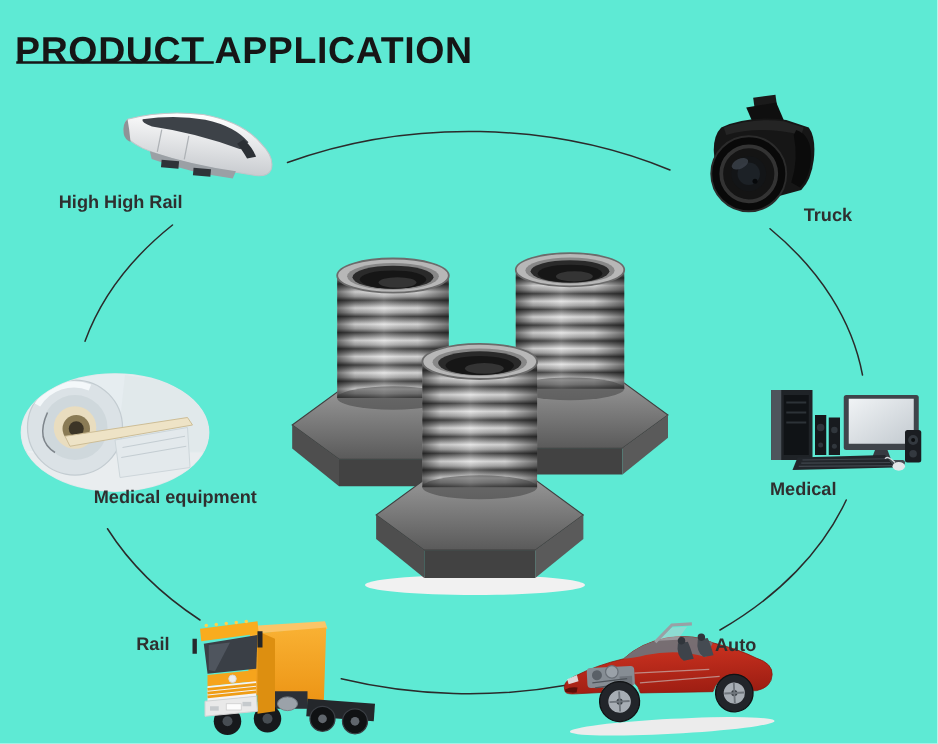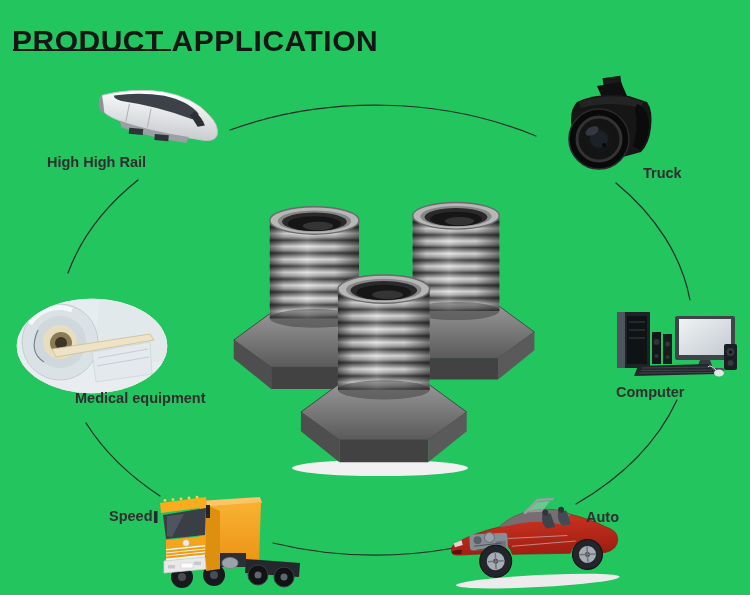--- a/index.html
+++ b/index.html
@@ -1,28 +1,28 @@
 <!DOCTYPE html>
 <html><head>
 <meta charset="utf-8">
 <style>
   html,body{margin:0;padding:0;background:#fff;}
   body{width:750px;height:595px;overflow:hidden;font-family:"Liberation Sans",sans-serif;}
-  .canvas{position:relative;width:750px;height:595px;background:#22c55e;}
+  .canvas{position:relative;width:750px;height:595px;background:#5eead4;}
   .page-title{position:absolute;left:12px;top:4px;font-size:30px;font-weight:700;
               letter-spacing:0.5px;color:#161616;white-space:nowrap;}
   .title-underline{position:absolute;left:13px;top:49px;width:158px;height:2px;background:#161616;}
   .diagram-svg{position:absolute;left:0;top:0;}
   .item-label{position:absolute;font-size:14.5px;font-weight:700;color:#2f2f2f;white-space:nowrap;}
   .lbl-rail{left:47px;top:154px;}
   .lbl-camera{left:643px;top:165px;}
   .lbl-medical{left:75px;top:390px;}
   .lbl-computer{left:616px;top:384px;}
   .lbl-truck{left:109px;top:508px;}
-  .lbl-auto{left:586px;top:509px;}
+  .lbl-auto{left:572px;top:509px;}
 </style>
 </head>
 <body>
 
 <div class="canvas">
 
   <h1 class="page-title">PRODUCT APPLICATION</h1>
   <div class="title-underline"></div>
 
   <svg class="diagram-svg" width="750" height="595" viewBox="0 0 750 595">
@@ -227,16 +227,16 @@
       <ellipse cx="380" cy="468" rx="88" ry="8" fill="#f1f1f1"></ellipse>
       <use href="#plug" transform="translate(228,196) scale(1.44)"></use>
       <use href="#plug" transform="translate(372,192) scale(1.40)"></use>
       <use href="#plug" transform="translate(295,264) scale(1.48)"></use>
     </g>
   </svg>
 
   <span class="item-label lbl-rail">High High Rail</span>
   <span class="item-label lbl-camera">Truck</span>
   <span class="item-label lbl-medical">Medical equipment</span>
-  <span class="item-label lbl-computer">Computer</span>
-  <span class="item-label lbl-truck">Speed</span>
+  <span class="item-label lbl-computer">Medical</span>
+  <span class="item-label lbl-truck">Rail</span>
   <span class="item-label lbl-auto">Auto</span>
 </div>
 
 </body></html>

